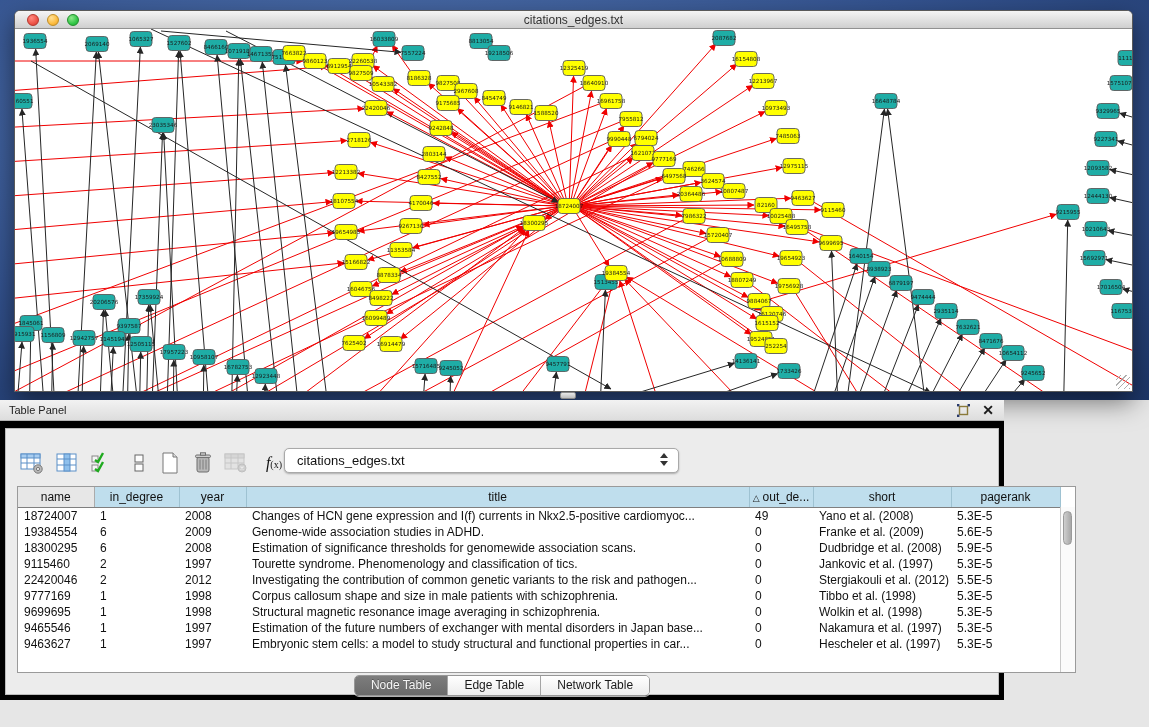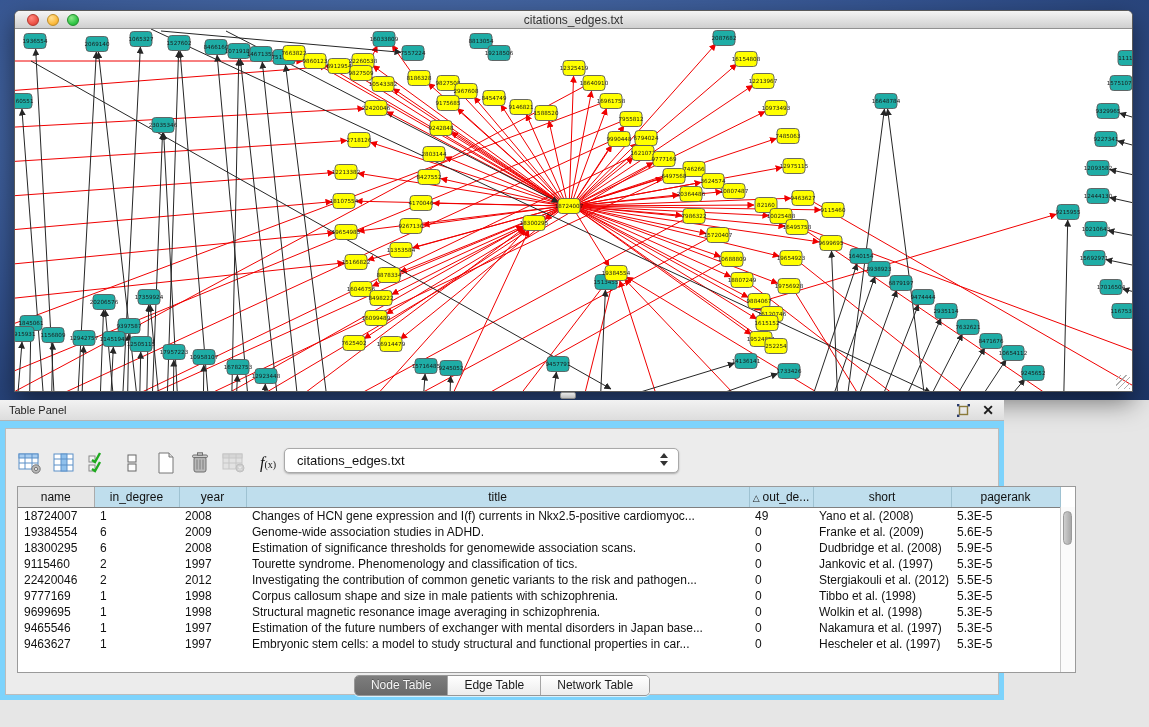--- a/index.html
+++ b/index.html
@@ -22,31 +22,31 @@
   .light.green  { background:radial-gradient(circle at 35% 30%, #8fe789, #33c748 60%, #24a732); border:1px solid #1f8f2a; }
   .net-canvas { position:absolute; left:0; top:18px; width:1117px; height:362px;
     background:#fff; overflow:hidden; }
   .net-canvas svg { display:block; }
   .resize-grip { position:absolute; right:2px; bottom:2px; width:14px; height:14px;
     background:repeating-linear-gradient(135deg, transparent 0 3px, #9a9a9a 3px 4px); opacity:.8; }
   .split-notch { position:absolute; left:560px; top:392px; width:16px; height:7px;
     background:linear-gradient(#e8e8e8,#bdbdbd); border:1px solid #888; border-radius:2px; }
 
   
-  .table-panel { position:absolute; left:0; top:400px; width:1004px; height:300px; background:#7dd3fc; }
+  .table-panel { position:absolute; left:0; top:400px; width:1004px; height:300px; background:#000000; }
   .tp-header { height:21px; background:linear-gradient(#f2f2f2,#dddddd); border-bottom:1px solid #b4b4b4;
     font-size:11px; color:#222; line-height:21px; padding-left:9px; position:relative; }
   .tp-header-icons { position:absolute; right:10px; top:0; height:21px; display:flex; gap:12px; align-items:center; }
   .float-icon svg { display:block; }
   .close-icon { font-size:14px; font-weight:bold; color:#1a1a1a; line-height:21px; cursor:default; }
   .tp-inner { position:absolute; left:5px; right:5px; top:28px; height:267px;
     background:#ececec; border:1px solid #bcbcbc; }
 
   .toolbar { position:absolute; left:10px; top:12px; height:36px; display:flex; align-items:center; }
-  .tb-btn { width:28px; height:28px; margin-right:6px; display:flex; align-items:center; justify-content:center;margin-top:8px; }
+  .tb-btn { width:28px; height:28px; margin-right:6px; display:flex; align-items:center; justify-content:flex-end;margin-top:8px; }
   .tb-btn.disabled { opacity:.45; }
   .fx-label { font-size:14px; color:#111; font-family:"Liberation Serif", serif; }
   .fx-label i { font-size:16px; }
   .fx-label .paren { font-size:10px; }
   .combo { position:absolute; left:278px; top:19px; width:395px; height:25px; background:#fff;
     border:1px solid #a9a9a9; border-radius:5px; box-shadow:0 1px 2px rgba(0,0,0,.28);
     font-size:13px; color:#111; line-height:23px; padding-left:12px; }
   .combo-arrows { position:absolute; right:10px; top:4px; display:flex; flex-direction:column; gap:3px; }
   .combo-arrows .up   { width:0; height:0; border-left:4px solid transparent; border-right:4px solid transparent; border-bottom:5px solid #333; }
   .combo-arrows .down { width:0; height:0; border-left:4px solid transparent; border-right:4px solid transparent; border-top:5px solid #333; }

